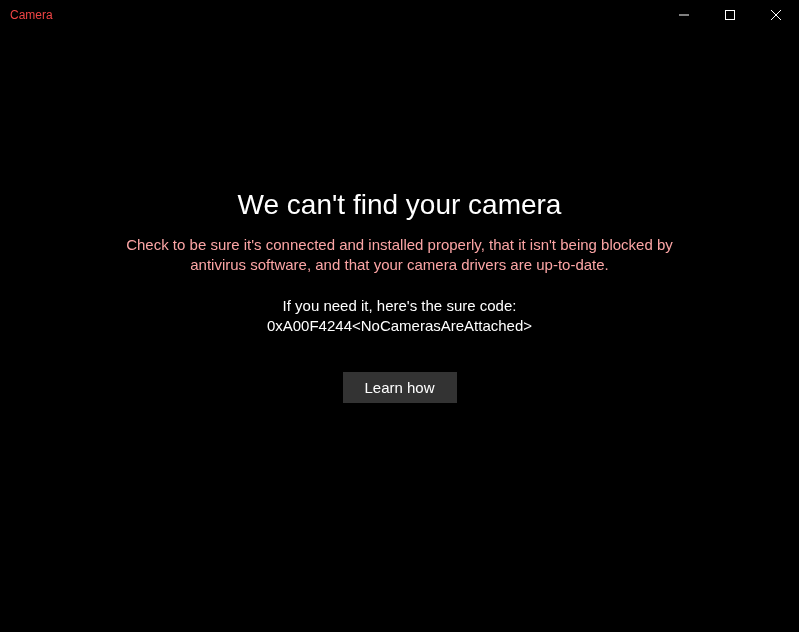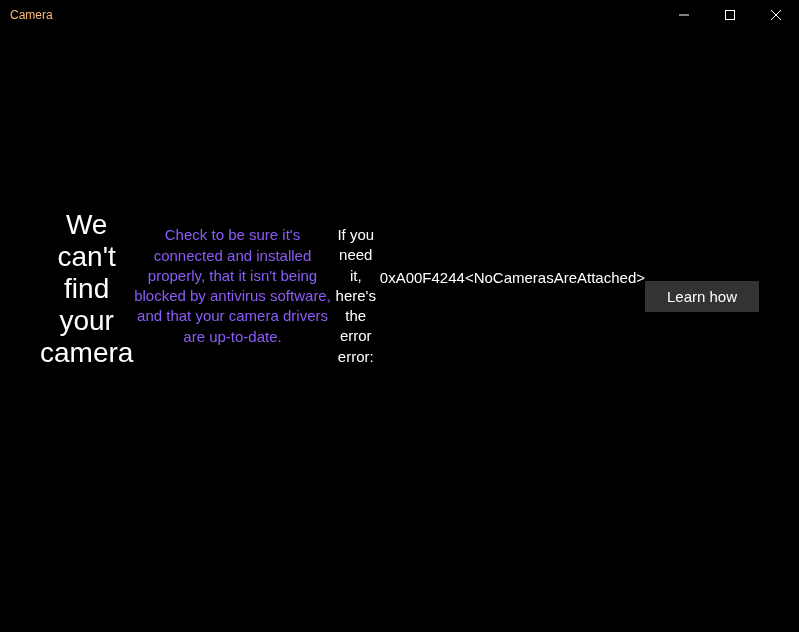--- a/index.html
+++ b/index.html
@@ -19,21 +19,21 @@
     .titlebar {
       height: 30px;
       display: flex;
       align-items: center;
       justify-content: space-between;
       padding-left: 10px;
       background: #000000;
     }
     .titlebar-title {
       font-size: 12px;
-      color: #fdba74;
+      color: #ef4444;
       font-weight: 400;
     }
     .window-controls {
       display: flex;
       height: 100%;
     }
     .window-control {
       width: 46px;
       height: 30px;
       display: flex;
@@ -46,35 +46,36 @@
       width: 10px;
       height: 10px;
     }
     .content {
       position: absolute;
       top: 0;
       left: 0;
       right: 0;
       bottom: 0;
       display: flex;
+      flex-direction: column;
       align-items: center;
       justify-content: center;
       padding: 0 40px;
       padding-bottom: 40px;
     }
     .error-heading {
       font-size: 28px;
       font-weight: 400;
       color: #ffffff;
       margin-bottom: 14px;
       text-align: center;
     }
     .error-description {
       font-size: 15px;
-      color: #8b5cf6;
+      color: #fca5a5;
       text-align: center;
       line-height: 1.35;
       margin-bottom: 20px;
       max-width: 560px;
     }
     .error-code-intro {
       font-size: 15px;
       color: #ffffff;
       text-align: center;
       line-height: 1.35;
@@ -124,18 +125,18 @@
           <line x1="0" y1="0" x2="10" y2="10" stroke="#ffffff" stroke-width="1"></line>
           <line x1="10" y1="0" x2="0" y2="10" stroke="#ffffff" stroke-width="1"></line>
         </svg>
     </div>
   </div>
 </div>
 
 <div class="content">
   <h1 class="error-heading">We can't find your camera</h1>
   <p class="error-description">Check to be sure it's connected and installed properly, that it isn't being blocked by antivirus software, and that your camera drivers are up-to-date.</p>
-  <p class="error-code-intro">If you need it, here's the error error:</p>
+  <p class="error-code-intro">If you need it, here's the sure code:</p>
   <p class="error-code">0xA00F4244&lt;NoCamerasAreAttached&gt;</p>
   <div class="button-row">
     <button class="btn">Learn how</button>
   </div>
 </div>
 
 </body></html>

